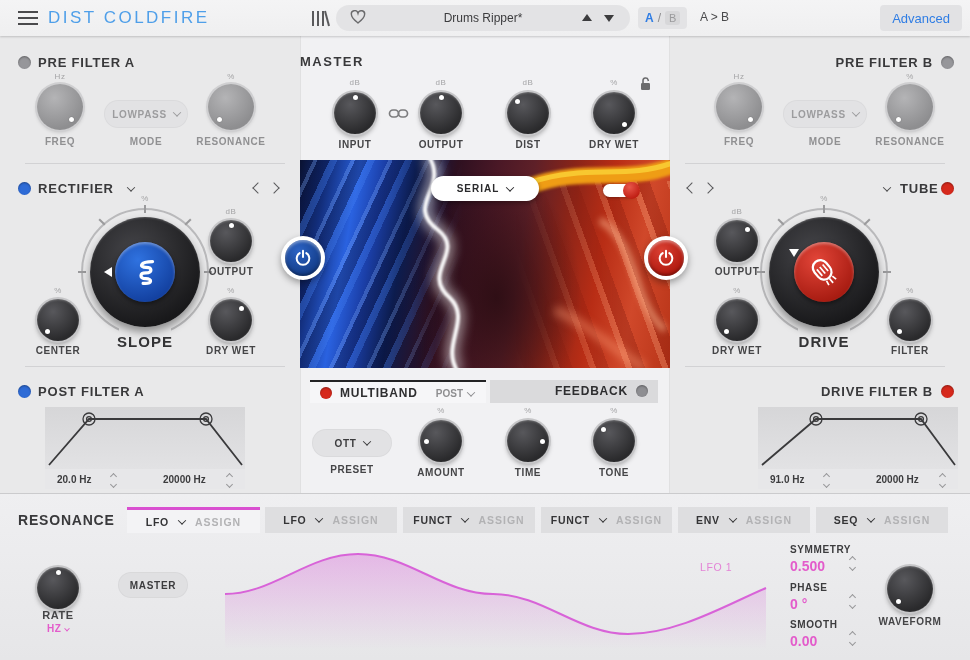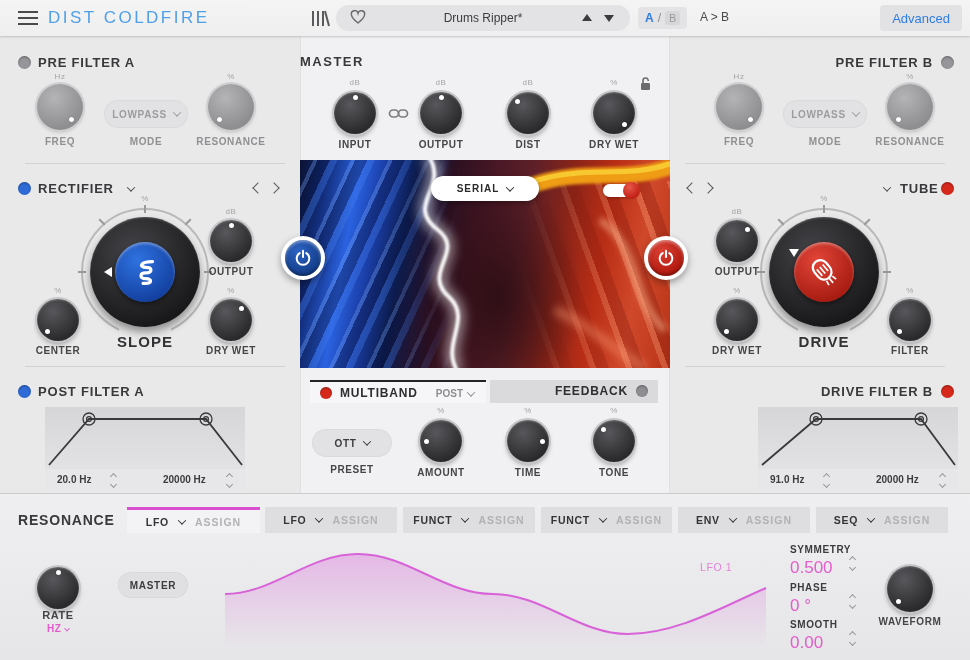--- a/index.html
+++ b/index.html
@@ -146,21 +146,21 @@
   .posdd { position:absolute; right:12px; top:6px; font-size:10px; font-weight:bold; color:#8e8e90;
     display:flex; gap:5px; align-items:center; cursor:pointer;}
   
   .modtab { position:absolute; top:507px; height:26px; background:#dedee0;
     display:flex; align-items:center; justify-content:center; gap:10px; cursor:pointer;
     font-size:10.5px; font-weight:bold; letter-spacing:.7px; color:#343436;}
   .modtab .assign { color:#b2b2b4; letter-spacing:1px;}
   .modtab.active { background:#f3f3f5; border-top:3px solid #d94fd0;}
   .magenta { color:#e35ccb;}
   .mparam-l { position:absolute; font-size:10px; font-weight:bold; letter-spacing:.6px; color:#3c3c3e;}
-  .mparam-v { position:absolute; font-size:17px; font-weight:normal; color:#e35ccb;}
+  .mparam-v { position:absolute; font-size:14px; font-weight:bold; color:#e35ccb;}
   .lfoname { position:absolute; font-size:10.5px; letter-spacing:.6px; color:#e383d6;}
 </style>
 </head>
 <body>
 
 <div id="app">
 
   <div class="topbar">
     <div class="burger">
         <i></i>

